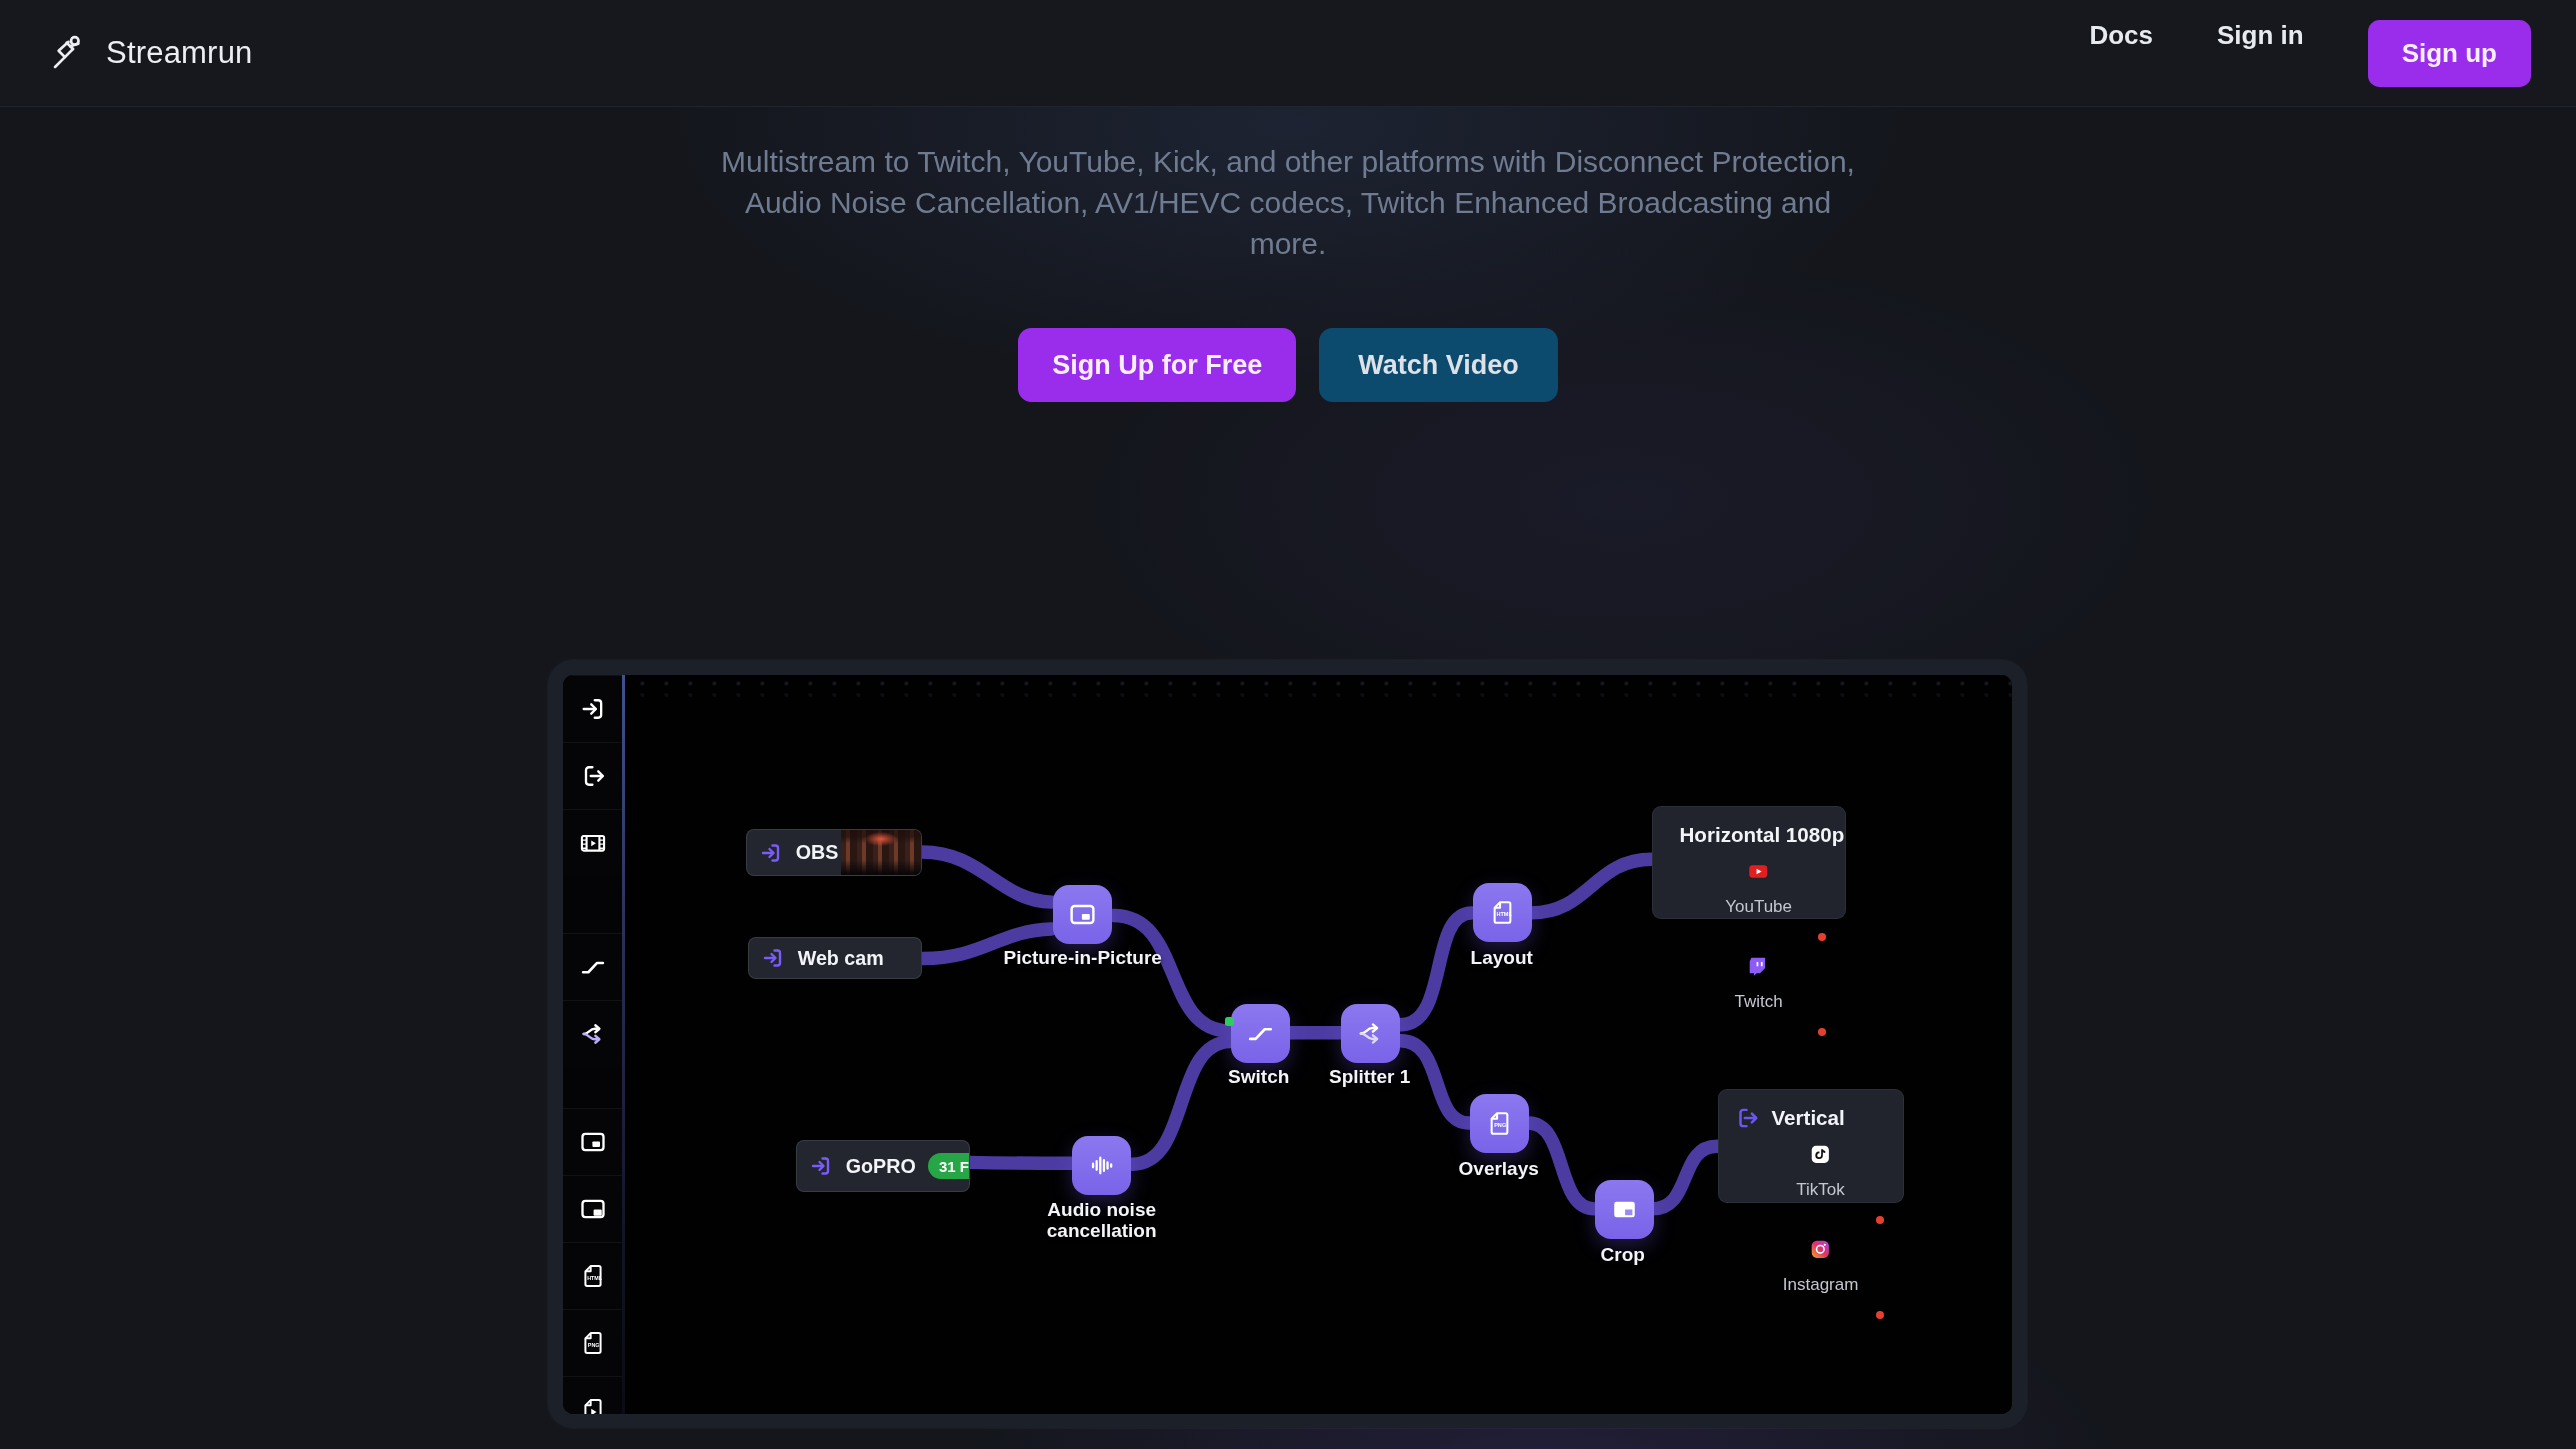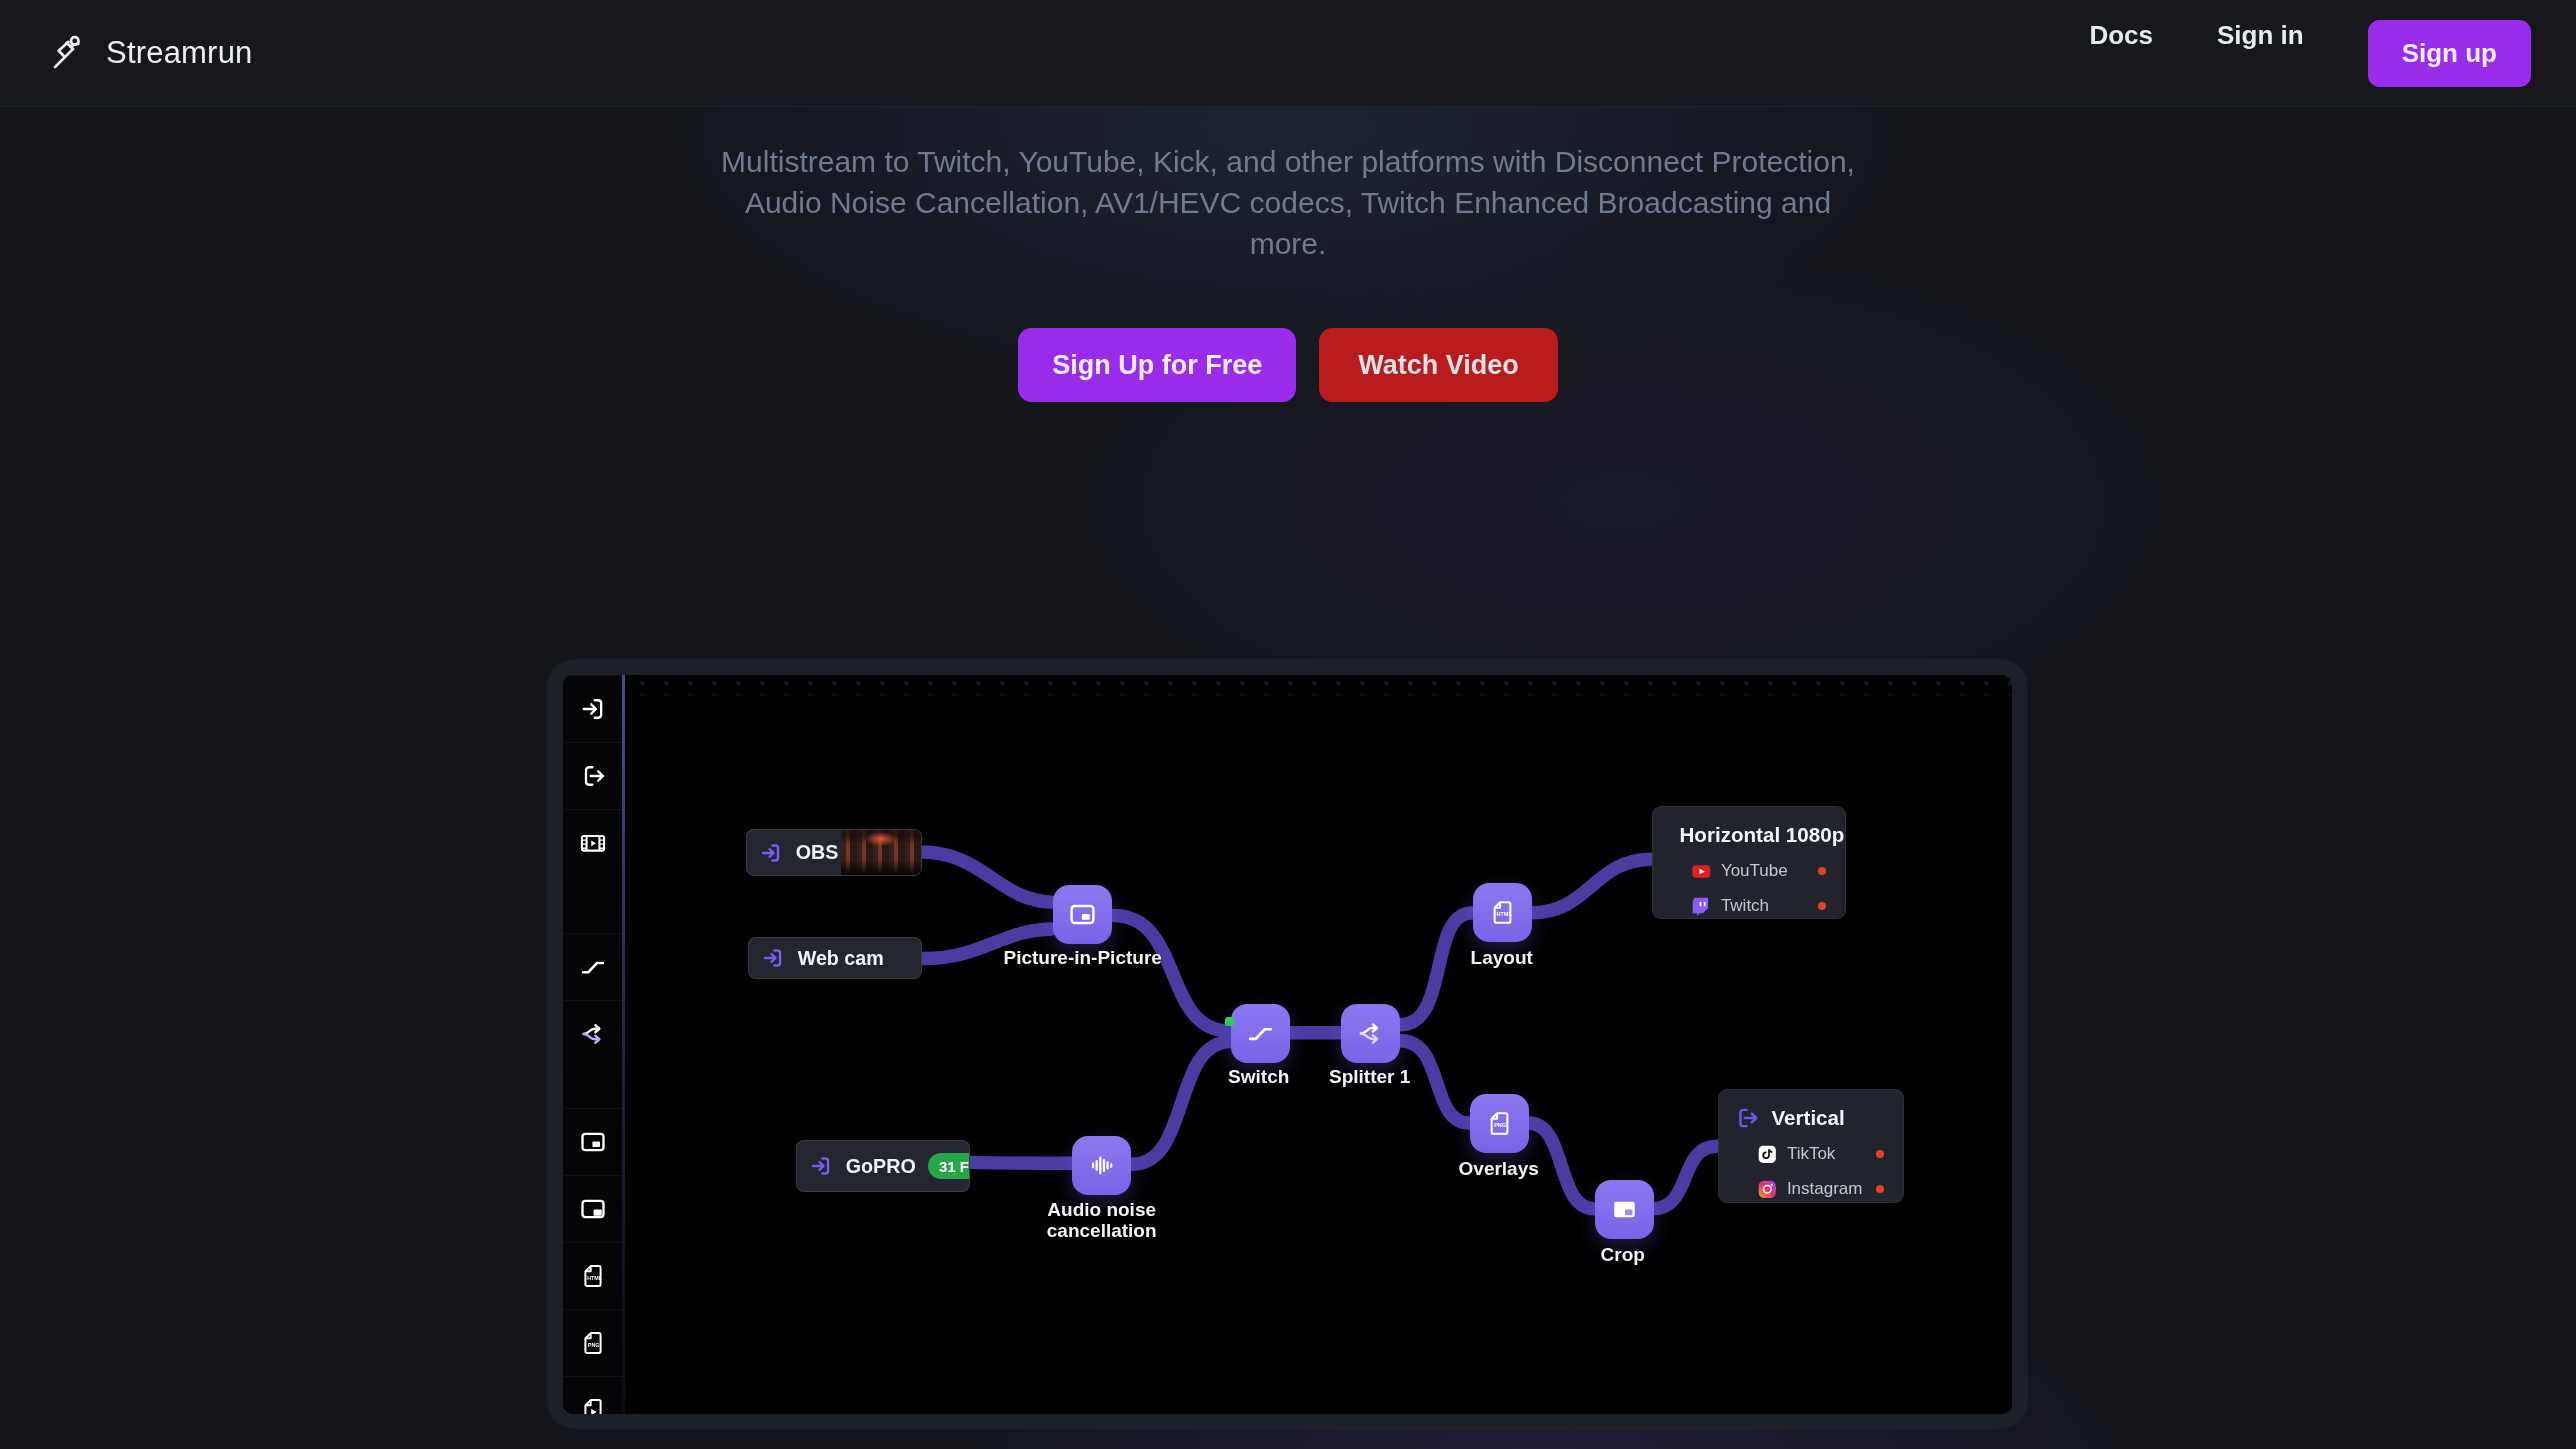--- a/index.html
+++ b/index.html
@@ -43,21 +43,21 @@
   .hero .subtitle {
     margin:34px auto 0; max-width:1154px; font-size:30px; line-height:41px;
     color:#6f7b90; font-weight:400;
   }
   .cta-row { margin-top:64px; display:flex; justify-content:center; gap:23px; }
   .btn-primary {
     background:#9a2ceb; color:#f7efff; font-size:27px; font-weight:600;
     padding:21.5px 34px; border-radius:13.4px; border:none; cursor:pointer;
   }
   .btn-secondary {
-    background:#b91c1c; color:#dde2e9; font-size:27px; font-weight:600;
+    background:#0c4a6e; color:#dde2e9; font-size:27px; font-weight:600;
     padding:21.5px 39px; border-radius:13.4px; border:none; cursor:pointer;
   }
 
   
   .demo-card {
     position:absolute; left:548px; top:660px; width:1479px; height:768px;
     background:#1c2029; border-radius:25px; z-index:6;
     box-shadow:0 0 0 0.9px rgba(255,255,255,0.03);
   }
   .demo-inner {
@@ -124,21 +124,21 @@
 
   
   .panel {
     position:absolute; background:#21242d; border:0.9px solid rgba(255,255,255,0.06);
     border-radius:9px; padding:11.6px 11.6px 9px 11.6px; cursor:pointer;
   }
   .panel-head { display:flex; align-items:center; gap:11.6px; padding:3.6px 1.8px 5.4px 3.6px; }
   .panel-head svg { width:26px; height:26px; }
   .panel-title { font-size:20.6px; font-weight:700; color:#f2f4f8; white-space:nowrap; }
   .panel-row {
-    display:flex; align-items:center; gap:9px; padding:7.2px 7.2px 7.2px 27px;
+    display:flex; align-items:center; gap:16px; padding:7.2px 7.2px 7.2px 27px;flex-direction:column;
   }
   .panel-row .plabel { font-size:17px; color:#c3c7d0; font-weight:400; }
   .dot { width:8px; height:8px; border-radius:50%; background:#e5402f; margin-left:auto; }
   .sicon { width:20.6px; height:20.6px; flex:0 0 20.6px; display:flex; align-items:center; justify-content:center; }
 
   .greendot {
     position:absolute; width:9px; height:9px; border-radius:2.7px; background:#2ecc5e;
   }
 </style>
 </head>

